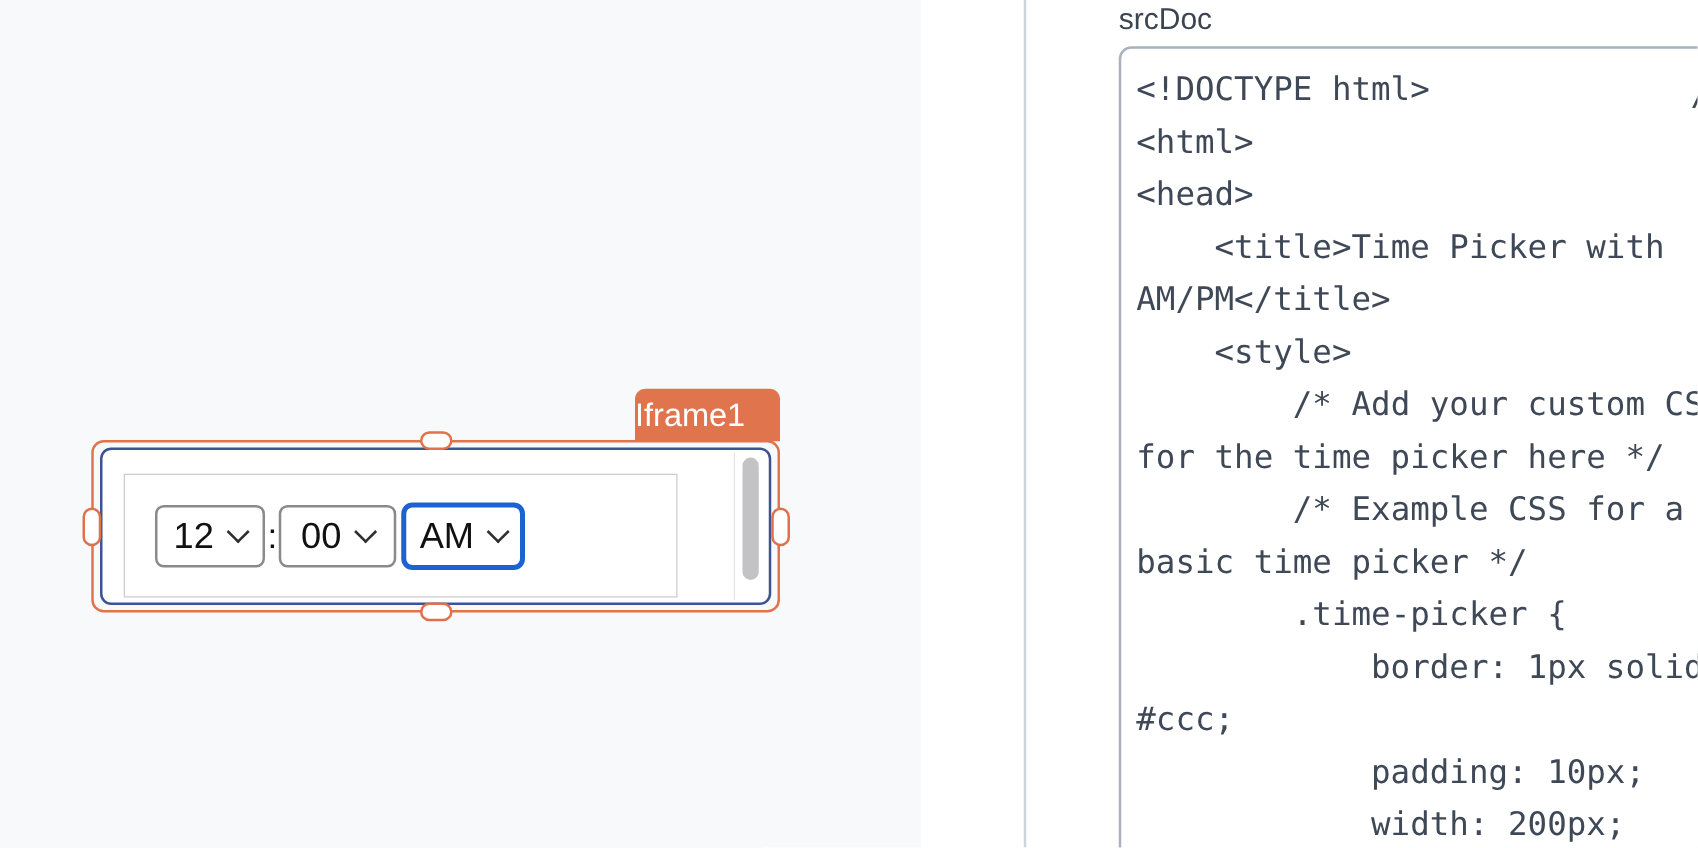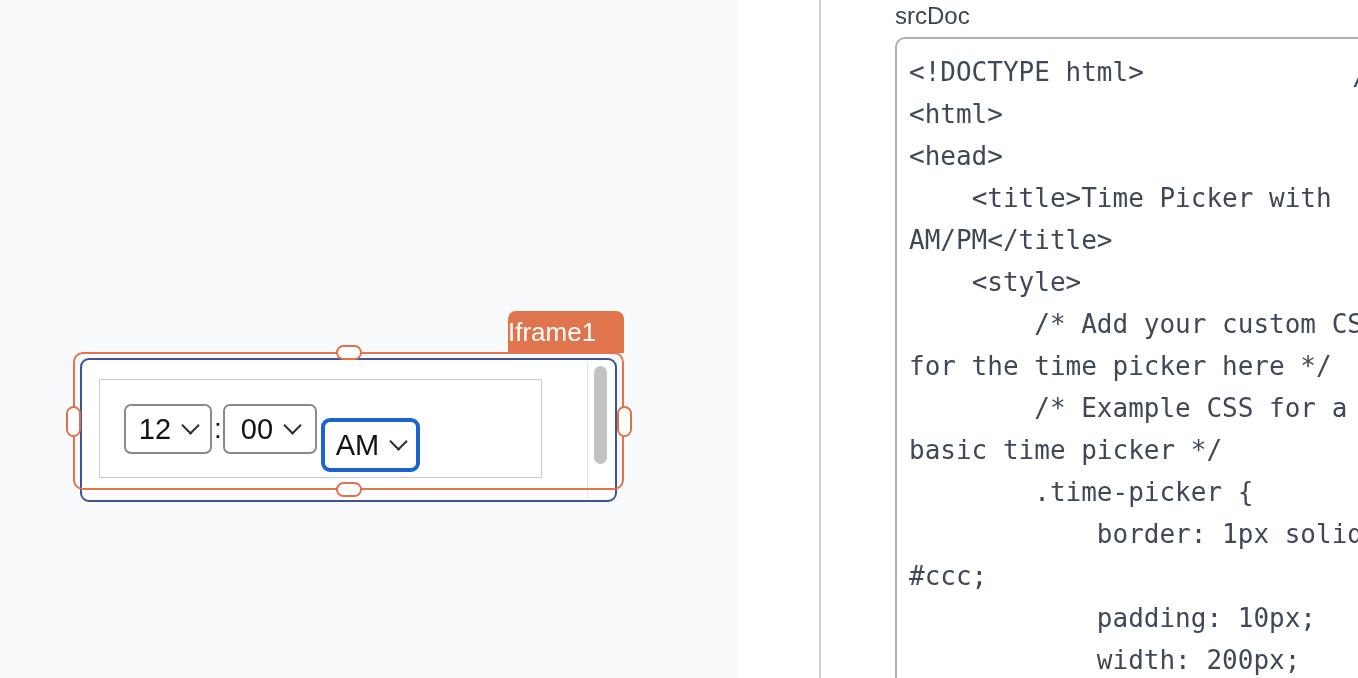--- a/index.html
+++ b/index.html
@@ -18,36 +18,36 @@
   .badge { position:absolute; left:508px; top:311px; width:116px; height:42px;
            background:#e0744c; border-radius:8px 8px 0 0; color:#fff; font-size:26px;
            display:flex; align-items:center; z-index:4; }
   .handle { position:absolute; background:#fff; border:2px solid #e0714a; border-radius:999px; z-index:5; }
   .handle.h-top    { left:336px; top:345px; width:26px; height:15px; }
   .handle.h-bottom { left:336px; top:482px; width:26px; height:15px; }
   .handle.h-left   { left:66px;  top:406px; width:15px; height:31px; }
   .handle.h-right  { left:617px; top:406px; width:15px; height:31px; }
 
   
-  .iframe-box { position:absolute; left:80px; top:358px; width:537px; height:144px;
+  .iframe-box { position:absolute; left:80px; top:358px; width:537px; height:126px;
                 border:2.5px solid #3c5493; border-radius:9px; background:#fff; z-index:2; overflow:hidden; }
   .sb-line  { position:absolute; left:505px; top:2px; bottom:2px; width:1px; background:#e4e4e8; }
   .sb-thumb { position:absolute; left:512px; top:6px; width:13px; height:98px;
               background:#c3c3c6; border-radius:7px; }
 
   
   .time-picker { position:absolute; left:17px; top:19px; width:443px; height:99px;
                  border:1.5px solid #ccc; background:#fff; }
   .tp-select { position:absolute; top:24px; height:50px; background:#fff;
                border:2px solid #8a8a8a; border-radius:7px;
                display:flex; align-items:center; justify-content:center; gap:13px;
                font-size:29px; color:#111; cursor:default; }
   .tp-hour   { left:24px;  width:88px; }
   .tp-minute { left:123px; width:94px; }
-  .tp-period { left:221px; width:99px; top:38px; height:54px;
+  .tp-period { left:221px; width:99px; top:22px; height:54px;
                border:4px solid #1b63d1; border-radius:9px; }
   .chev { width:13px; height:13px; border-right:2.5px solid #2e2e2e; border-bottom:2.5px solid #2e2e2e;
           transform:rotate(45deg); margin-top:-7px; flex:0 0 auto; }
   .colon { position:absolute; left:114px; top:24px; height:50px; display:flex; align-items:center;
            font-size:28px; color:#111; }
 
   
   .panel { position:relative; flex:1 1 auto; height:678px; background:#fff; padding:0 0 0 30px;margin-left:44px; }
   .field-label { height:30px; line-height:30px; font-size:24px; color:#3d4451; margin-top:1px; }
   .code-wrap { position:relative; width:499px; height:700px; margin-top:6px; }

